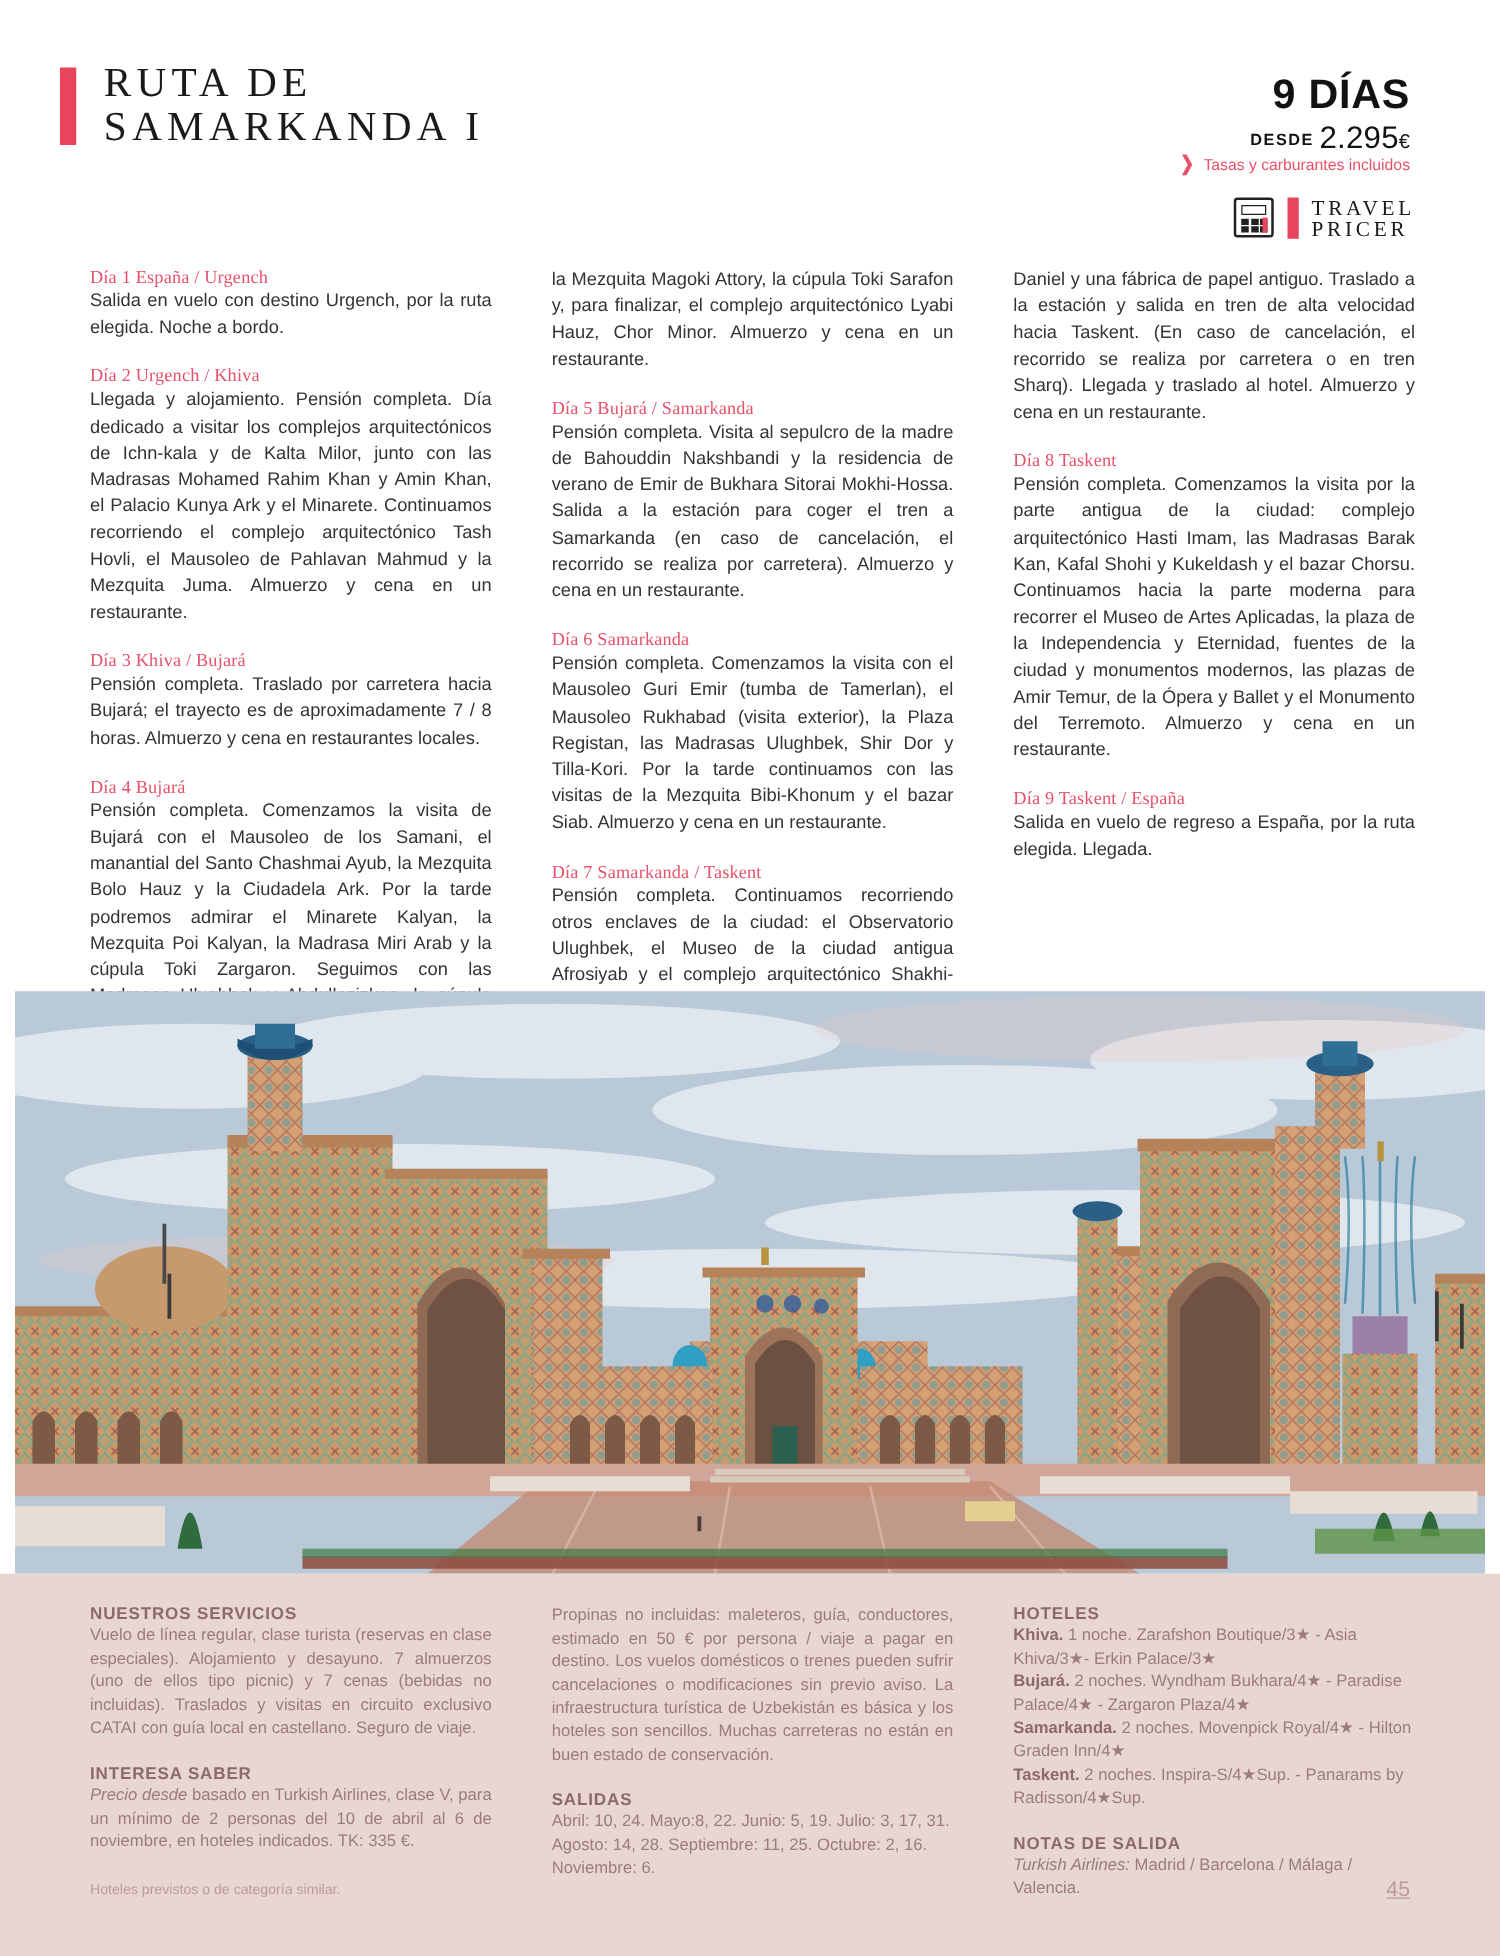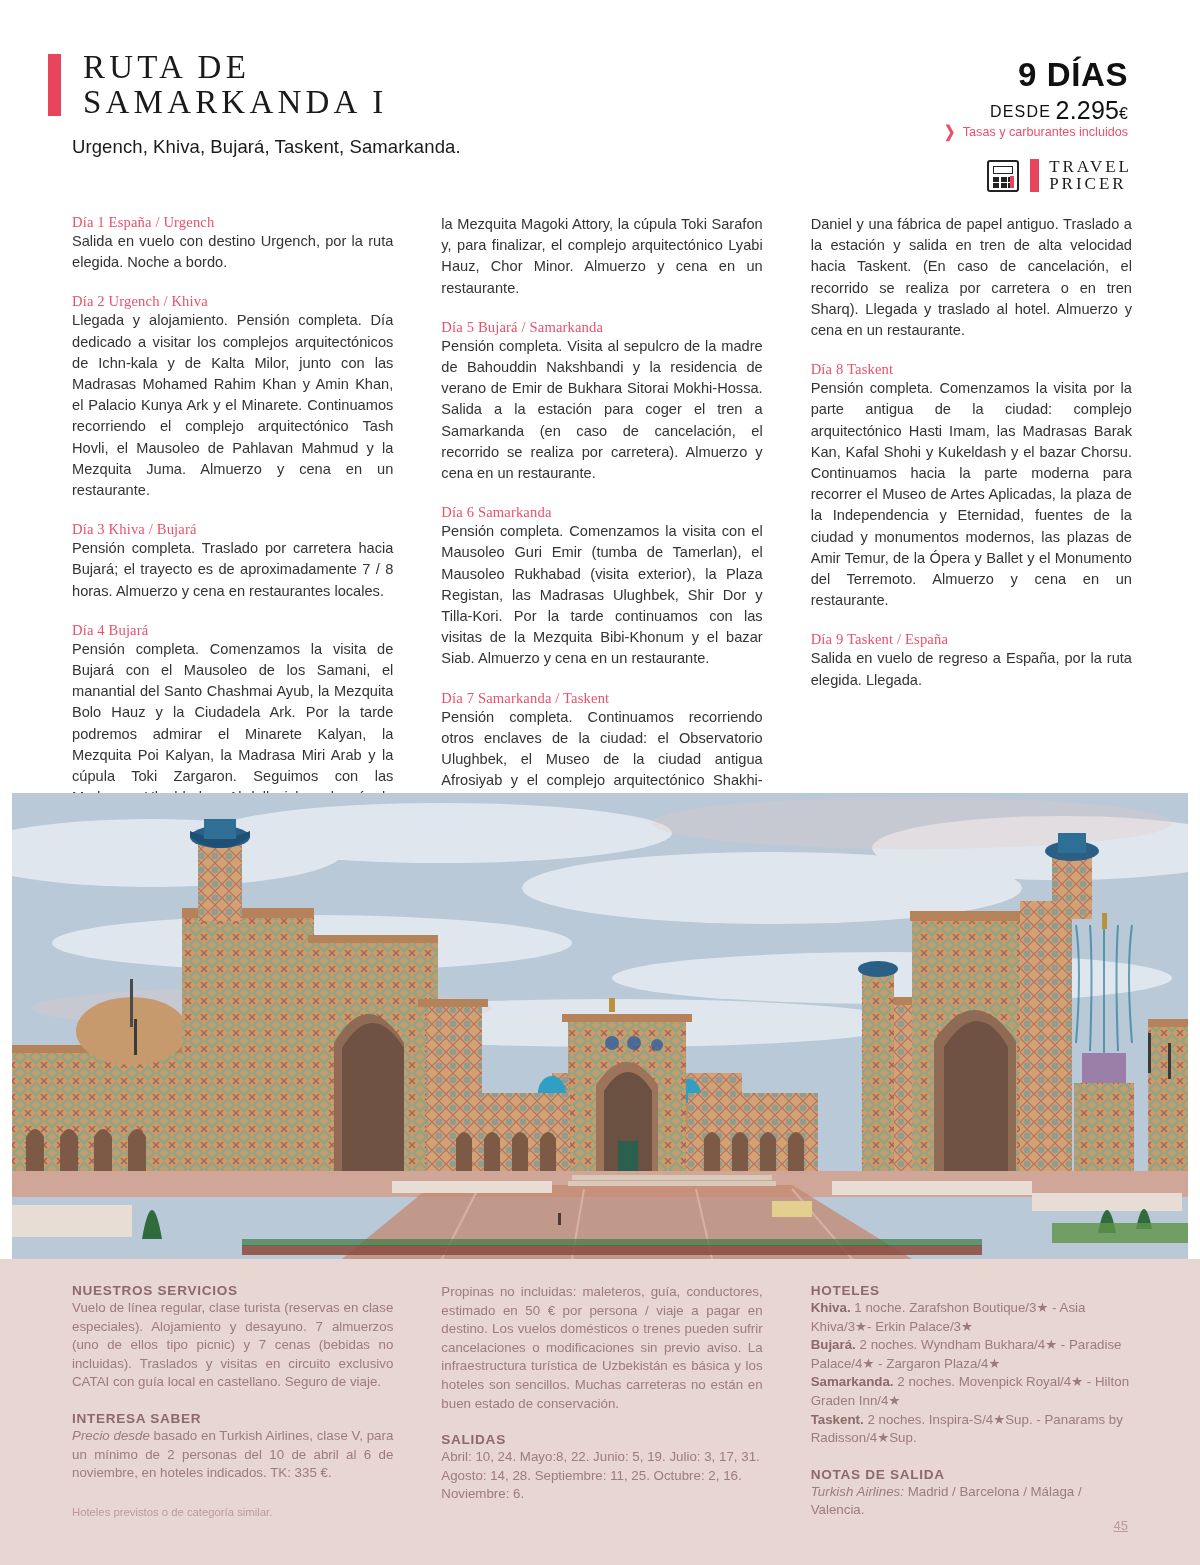--- a/index.html
+++ b/index.html
@@ -85,23 +85,24 @@
 
   .price-line {
     position: absolute;
     right: 72px;
     top: 96px;
     text-align: right;
     white-space: nowrap;
     color: #111;
   }
   .price-desde {
-    font-size: 16px;
+    font-size: 13px;
     letter-spacing: 1.2px;
     vertical-align: 2px;
+    font-weight: bold;
   }
   .price-amount {
     font-size: 25px;
     letter-spacing: 0.2px;
   }
   .price-eur {
     font-size: 16px;
   }
 
   .taxes {
@@ -122,21 +123,21 @@
     font-weight: bold;
     line-height: 1;
     transform: scaleX(0.85);
   }
 
   .brand {
     position: absolute;
     right: 68px;
     top: 158px;
     display: flex;
-    align-items: flex-end;
+    align-items: flex-start;
   }
   .calc-icon {
     width: 32px;
     height: 32px;
     border: 2.2px solid #222;
     border-radius: 3px;
     position: relative;
     margin-right: 11px;
     flex: none;
   }
@@ -269,40 +270,39 @@
     font-size: 11.3px;
     line-height: 16px;
     color: #bd9a99;
     text-align: right;
   }
   .f-note em { font-style: italic; }
 
   .page-num {
     position: absolute;
     right: 72px;
-    top: 259px;
-    font-size: 13px;
+    top: 243px;
+    font-size: 17px;
     color: #bd9a99;
     text-decoration: underline;
   }
 </style>
 </head>
 <body>
 
 <div class="page">
 
   <div class="header">
 
     <div class="title-block">
       <div class="accent-bar"></div>
       <div class="main-title">RUTA DE
 SAMARKANDA I</div>
     </div>
 
-    <div class="subtitle">Urgench, Khiva, Bujará, Taskent, Samarkanda.</div>
 
     <div class="days">9 DÍAS</div>
 
     <div class="price-line">
       <span class="price-desde">DESDE</span>
       <span class="price-amount">2.295</span><span class="price-eur">€</span>
     </div>
 
     <div class="taxes">
       <span class="taxes-arrow">❯</span>

